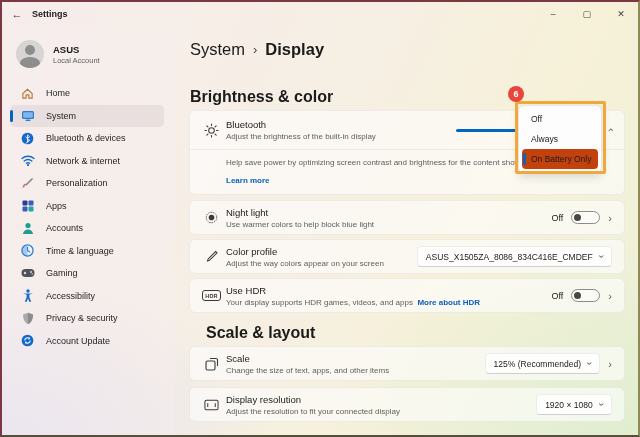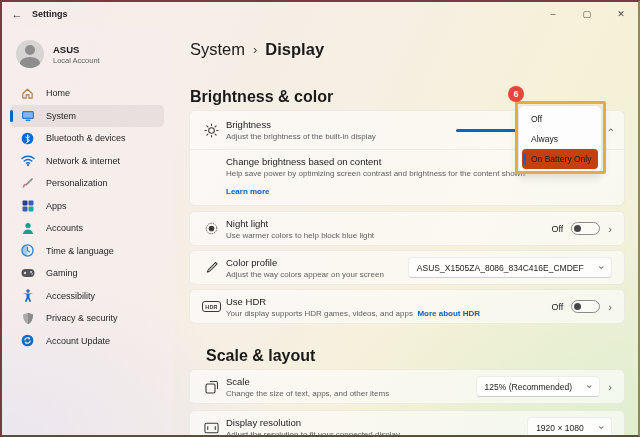--- a/index.html
+++ b/index.html
@@ -43,36 +43,36 @@
   .navitem.sel { background:rgba(120,100,105,.10); }
   .navitem.sel::before { content:""; position:absolute; left:0; top:5px; width:3px; height:12px; border-radius:2px; background:#0067c0; }
   .nicon { width:15px; height:15px; margin-right:11px; flex:0 0 15px; display:flex; align-items:center; justify-content:center; }
   .nlabel { font-size:9px; color:#1f1f1f; }
   
   .breadcrumb { margin:8px 0 0 1px; font-size:16.5px; color:#1b1b1b; display:flex; align-items:center; }
   .bc-root { font-weight:400; }
   .bc-sep { margin:0 8px; font-size:13px; color:#444; }
   .bc-cur { font-weight:bold; }
   .sechdr { font-size:16px; font-weight:bold; color:#1b1b1b; margin:29px 0 4px 1px; }
-  .sechdr2 { margin-top:23px;padding-left:16px; }
+  .sechdr2 { margin-top:11px;padding-left:16px; }
   .card { background:rgba(253,253,253,.62); border:1px solid rgba(0,0,0,.055); border-radius:6px; margin-bottom:5px; }
   .row { position:relative; display:flex; align-items:center; padding:0 12px 0 13px; min-height:33px; }
   .row .icon { width:17px; margin-right:6px; flex:0 0 17px; display:flex; align-items:center; justify-content:center; color:#3a3a3a; }
   .rtext { display:flex; flex-direction:column; justify-content:center; }
   .rtitle { font-size:9.5px; color:#1b1b1b; }
   .rdesc { font-size:8px; color:#5e5e5e; margin-top:2px; }
   .rdesc a, .link { color:#0b5fbd; text-decoration:none; font-weight:bold; font-size:8px; }
   .rright { margin-left:auto; display:flex; align-items:center; gap:8px; }
   .offlbl { font-size:9px; color:#1b1b1b; }
   .toggle { width:29px; height:13px; border:1px solid #8b8b8b; border-radius:8px; position:relative; background:rgba(255,255,255,.4); }
   .toggle .knob { position:absolute; left:2px; top:2px; width:7px; height:7px; border-radius:50%; background:#474747; }
   .chev-r { font-size:11px; color:#5a5a5a; }
   .chev-up { display:inline-block; font-size:11px; color:#5a5a5a; transform:rotate(-90deg); }
   .chev-dn { display:inline-block; font-size:10px; color:#5a5a5a; transform:rotate(90deg); }
-  .combo { background:rgba(255,255,255,.85); border:1px solid #ececec; border-bottom:1px solid #cfcfcf; border-radius:4px; padding:4px 8px; font-size:8.5px; color:#1b1b1b; display:flex; align-items:center; gap:16px; }
+  .combo { background:rgba(255,255,255,.85); border:1px solid #ececec; border-bottom:1px solid #cfcfcf; border-radius:4px; padding:4px 8px; font-size:8.5px; color:#1b1b1b; display:flex; align-items:center; gap:7px; }
   .brightrow { min-height:38px; }
   .subrow { border-top:1px solid rgba(0,0,0,.05); align-items:flex-start; padding-top:6px; padding-bottom:7px; min-height:43px; }
   .subrow .rtext { margin-left:23px; }
   .slider-track { position:absolute; left:266px; top:18px; width:64px; height:3px; border-radius:2px; background:#0067c0; }
   .hdr-ic { border:1.2px solid #3a3a3a; border-radius:3px; font-size:5.5px; font-weight:bold; padding:1.5px 2px; color:#3a3a3a; letter-spacing:.2px; }
   
   .annot-box { position:absolute; left:513px; top:99px; width:91px; height:73px; border:3px solid #f0a73c; border-radius:2px; z-index:5; pointer-events:none; }
   .flyout { position:absolute; left:516px; top:103px; width:84px; z-index:4; background:#fdfdfd; border:1px solid #e6e6e6; border-radius:6px; box-shadow:0 4px 10px rgba(0,0,0,.14); padding:3px; }
   .opt { position:relative; height:20px; display:flex; align-items:center; padding-left:9px; font-size:8.5px; color:#1b1b1b; border-radius:4px; }
   .opt.sel { background:#c2410c; }
@@ -254,31 +254,30 @@
                   <line x1="1" y1="8" x2="2.6" y2="8"></line>
                   <line x1="13.4" y1="8" x2="15" y2="8"></line>
                   <line x1="3" y1="3" x2="4.2" y2="4.2"></line>
                   <line x1="11.8" y1="11.8" x2="13" y2="13"></line>
                   <line x1="13" y1="3" x2="11.8" y2="4.2"></line>
                   <line x1="4.2" y1="11.8" x2="3" y2="13"></line>
                 </g>
               </svg>
             </span>
           <div class="rtext">
-            <div class="rtitle">Brightness</div>
+            <div class="rtitle">Bluetooth</div>
             <div class="rdesc">Adjust the brightness of the built-in display</div>
           </div>
           <div class="slider-track"></div>
           <div class="rright">
               <span class="chev-up">›</span>
             </div>
         </div>
         <div class="row subrow">
           <div class="rtext">
-            <div class="rtitle">Change brightness based on content</div>
             <div class="rdesc">Help save power by optimizing screen contrast and brightness for the content shown</div>
             <div style="margin-top:2px;"><a href="#" class="link">Learn more</a></div>
           </div>
         </div>
       </div>
 
       <div class="card" style="margin-bottom:4px;">
         <div class="row">
           <span class="icon">
               <svg width="15" height="15" viewBox="0 0 16 16">

